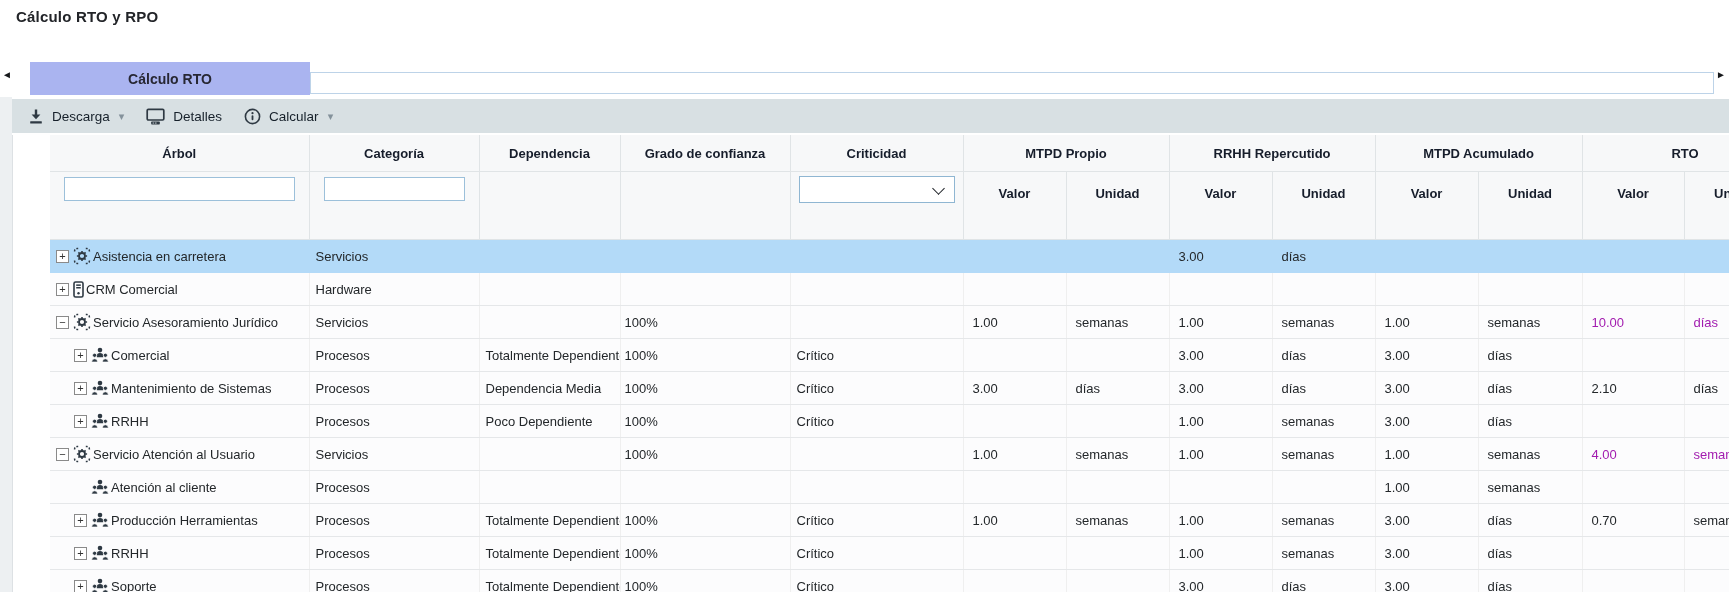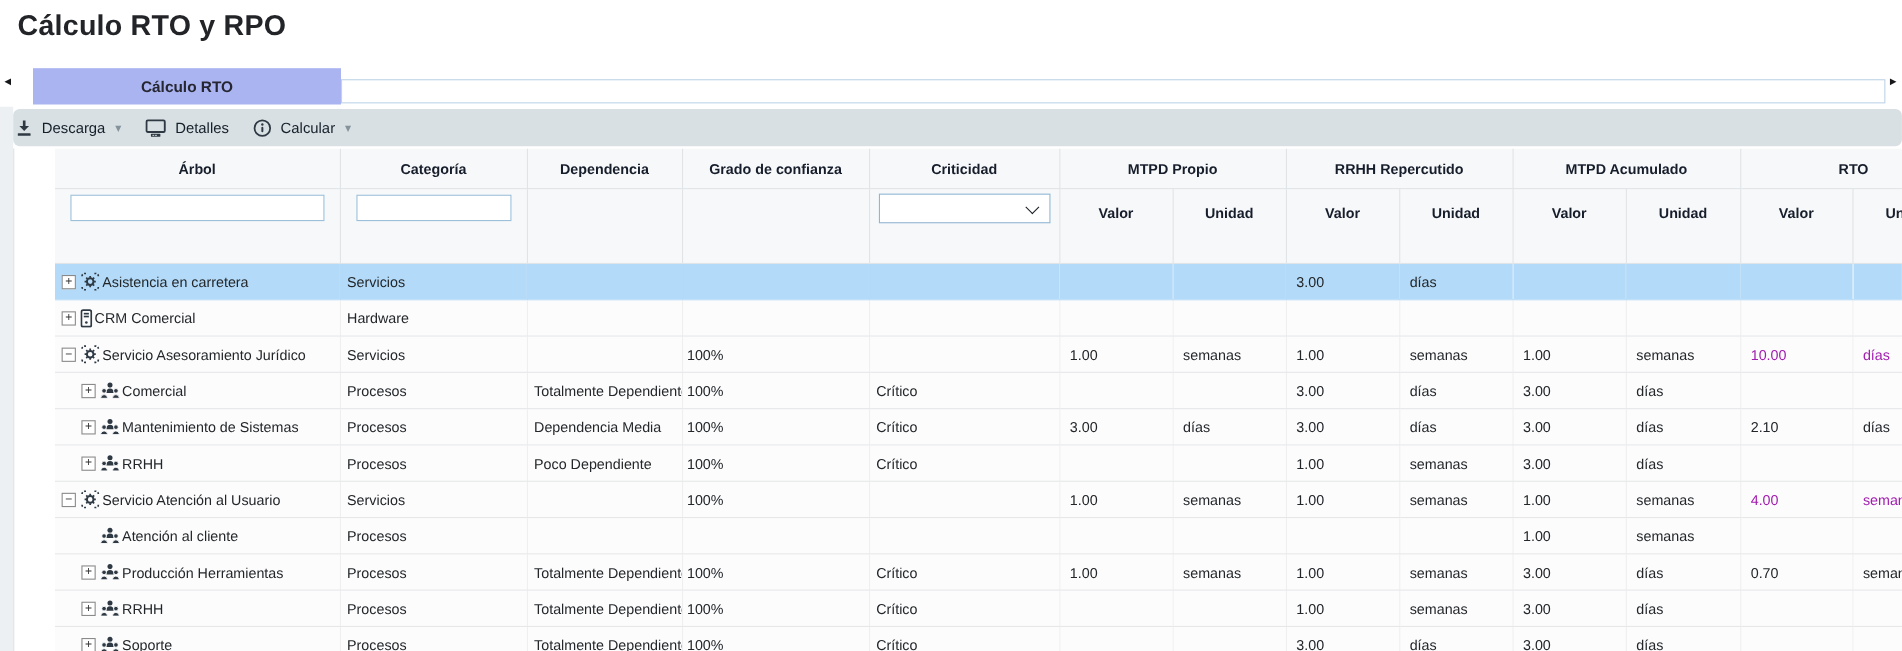--- a/index.html
+++ b/index.html
@@ -2,21 +2,21 @@
 <html><head>
 <meta charset="utf-8">
 <style>
   html,body{margin:0;padding:0;}
   body{
     width:1729px;height:592px;overflow:hidden;position:relative;
     background:#ffffff;font-family:"Liberation Sans",sans-serif;
     -webkit-font-smoothing:antialiased;
   }
   .page-title{
-    position:absolute;left:16px;top:8px;font-size:26px;font-weight:700;
+    position:absolute;left:16px;top:8px;font-size:15px;font-weight:700;
     color:#222428;letter-spacing:.2px;
   }
   .left-gutter{
     position:absolute;left:0;top:97px;width:12px;height:495px;background:#edf0f2;
   }
   .tab-scroll{
     position:absolute;top:68px;font-size:10px;color:#15171a;line-height:14px;cursor:pointer;
   }
   .tab-scroll.left{left:2px;}
   .tab-scroll.right{right:3px;}
@@ -31,21 +31,21 @@
     width:280px;margin-left:18px;background:#aab4f0;color:#272733;font-weight:700;
   }
   .tab.inactive{
     width:211px;background:#ffffff;border:1px solid #bdd3e8;color:#5c6166;
   }
   .tab-filler{
     flex:1;margin-top:10px;height:22px;border:1px solid #bdd3e8;box-sizing:border-box;background:#ffffff;
   }
   .toolbar{
     position:absolute;left:12px;top:99px;width:1717px;height:34px;background:#d8e0e3;
-    display:flex;align-items:center;padding-left:2px;box-sizing:border-box;border-radius:6px;
+    display:flex;align-items:center;padding-left:16px;box-sizing:border-box;
   }
   .tool-item{
     display:flex;align-items:center;gap:8px;margin-right:22px;
     font-size:13.5px;color:#16202a;cursor:pointer;white-space:nowrap;
   }
   .tool-icon{display:flex;align-items:center;}
   .caret{color:#84929b;font-size:11px;margin-left:1px;}
   .grid-wrap{
     position:absolute;left:12px;top:135px;width:1717px;height:457px;overflow:hidden;
     border-left:1px solid #dde1e4;box-sizing:border-box;padding-left:37px;

